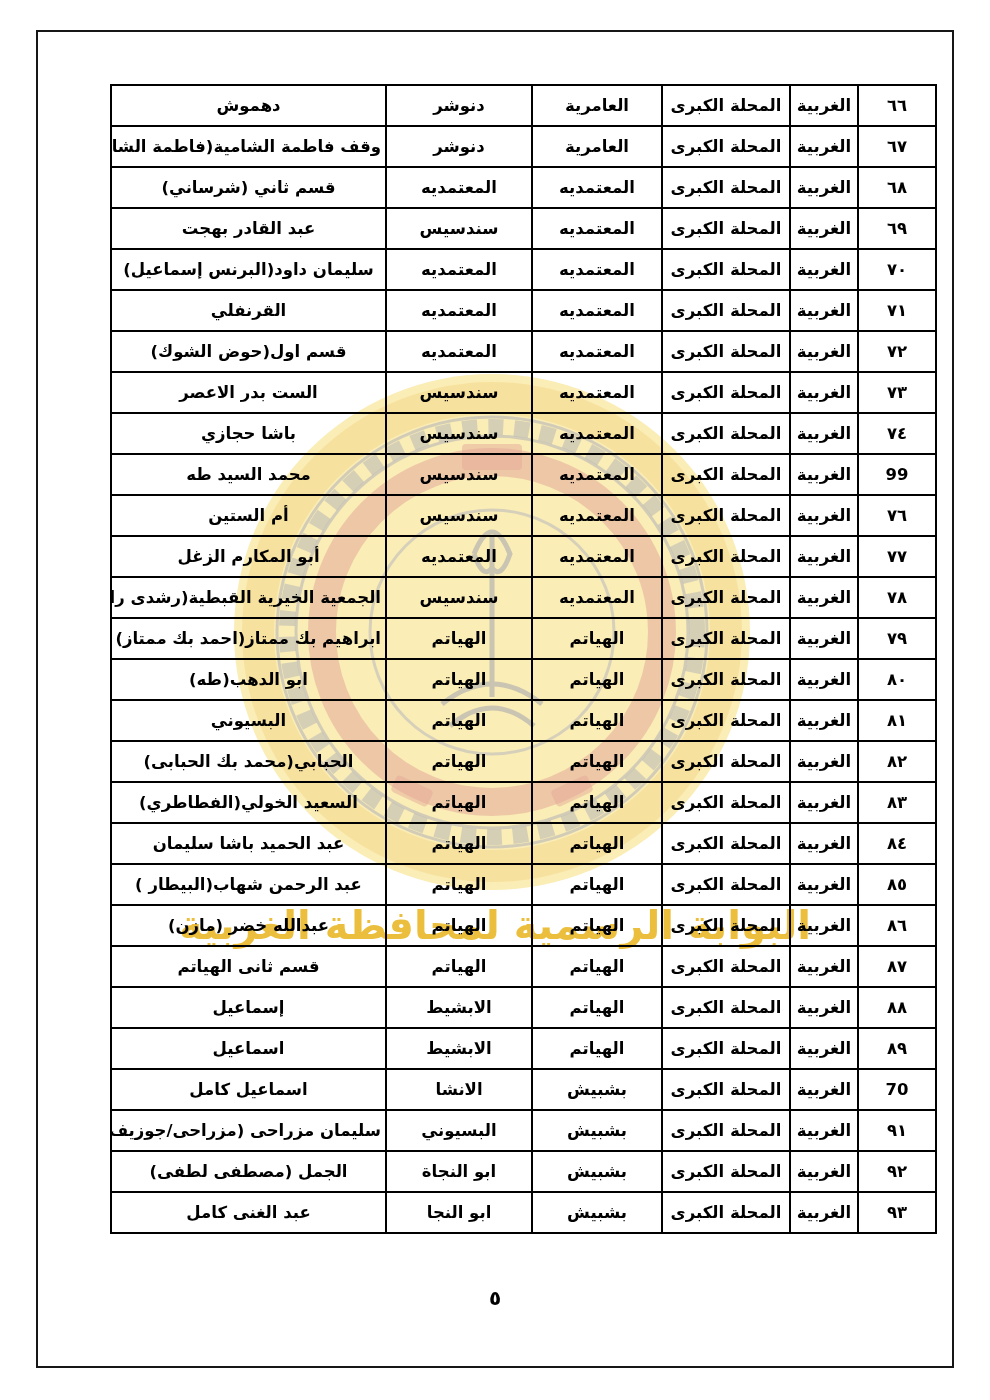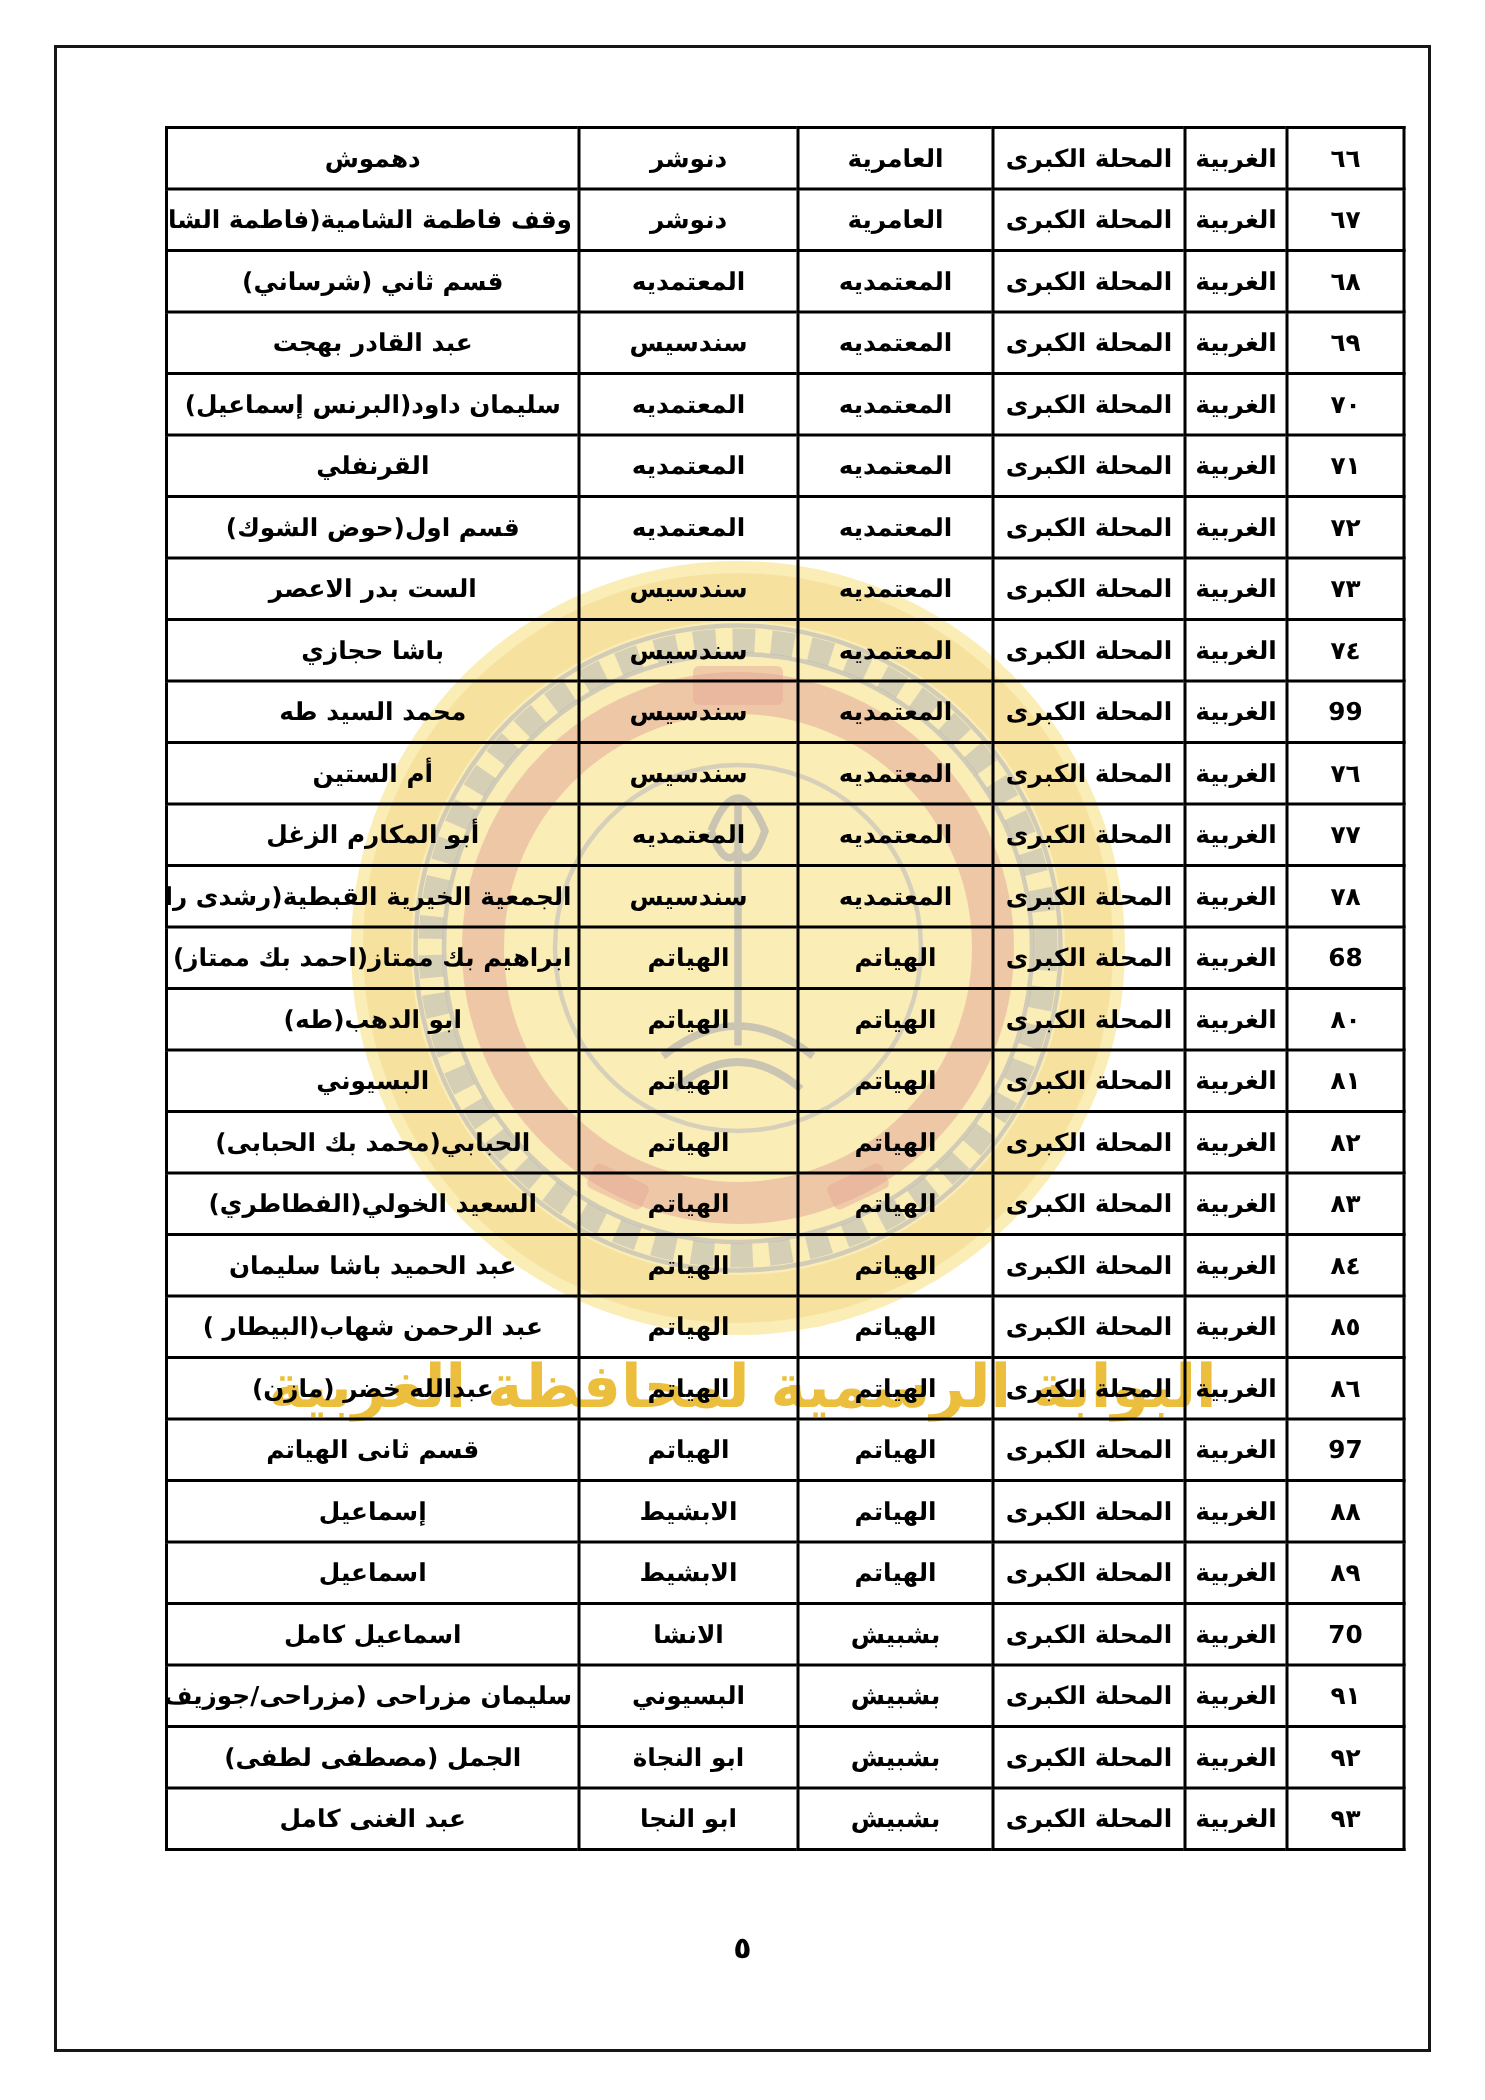--- a/index.html
+++ b/index.html
@@ -238,21 +238,21 @@
       </tr>
       <tr>
         <td class="col-num">٧٨</td>
         <td class="col-gov">الغربية</td>
         <td class="col-city">المحلة الكبرى</td>
         <td class="col-district">المعتمديه</td>
         <td class="col-village">سندسيس</td>
         <td class="col-name small">الجمعية الخيرية القبطية(رشدى راشد)</td>
       </tr>
       <tr>
-        <td class="col-num">68</td>
+        <td class="col-num">٧٩</td>
         <td class="col-gov">الغربية</td>
         <td class="col-city">المحلة الكبرى</td>
         <td class="col-district">الهياتم</td>
         <td class="col-village">الهياتم</td>
         <td class="col-name">ابراهيم بك ممتاز(احمد بك ممتاز)</td>
       </tr>
       <tr>
         <td class="col-num">٨٠</td>
         <td class="col-gov">الغربية</td>
         <td class="col-city">المحلة الكبرى</td>
@@ -302,21 +302,21 @@
       </tr>
       <tr>
         <td class="col-num">٨٦</td>
         <td class="col-gov">الغربية</td>
         <td class="col-city">المحلة الكبرى</td>
         <td class="col-district">الهياتم</td>
         <td class="col-village">الهياتم</td>
         <td class="col-name">عبدالله خضر (مازن)</td>
       </tr>
       <tr>
-        <td class="col-num">97</td>
+        <td class="col-num">٨٧</td>
         <td class="col-gov">الغربية</td>
         <td class="col-city">المحلة الكبرى</td>
         <td class="col-district">الهياتم</td>
         <td class="col-village">الهياتم</td>
         <td class="col-name">قسم ثانى الهياتم</td>
       </tr>
       <tr>
         <td class="col-num">٨٨</td>
         <td class="col-gov">الغربية</td>
         <td class="col-city">المحلة الكبرى</td>

